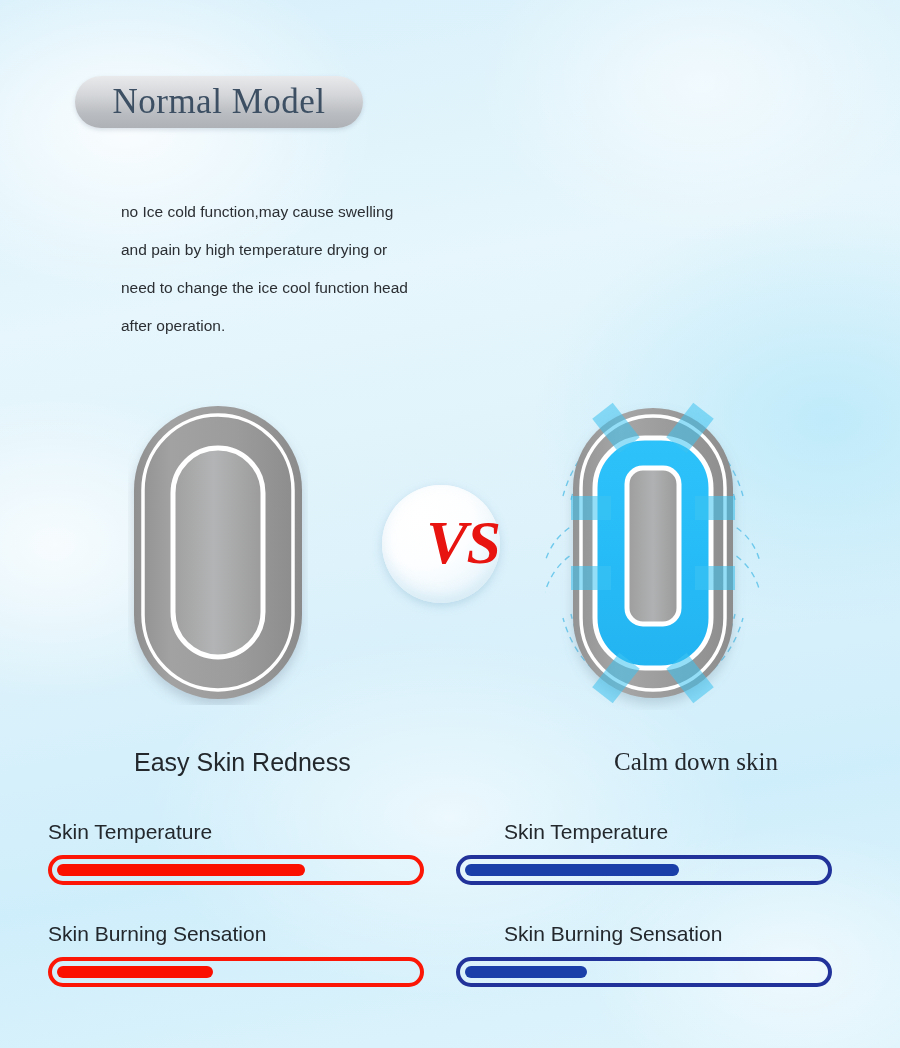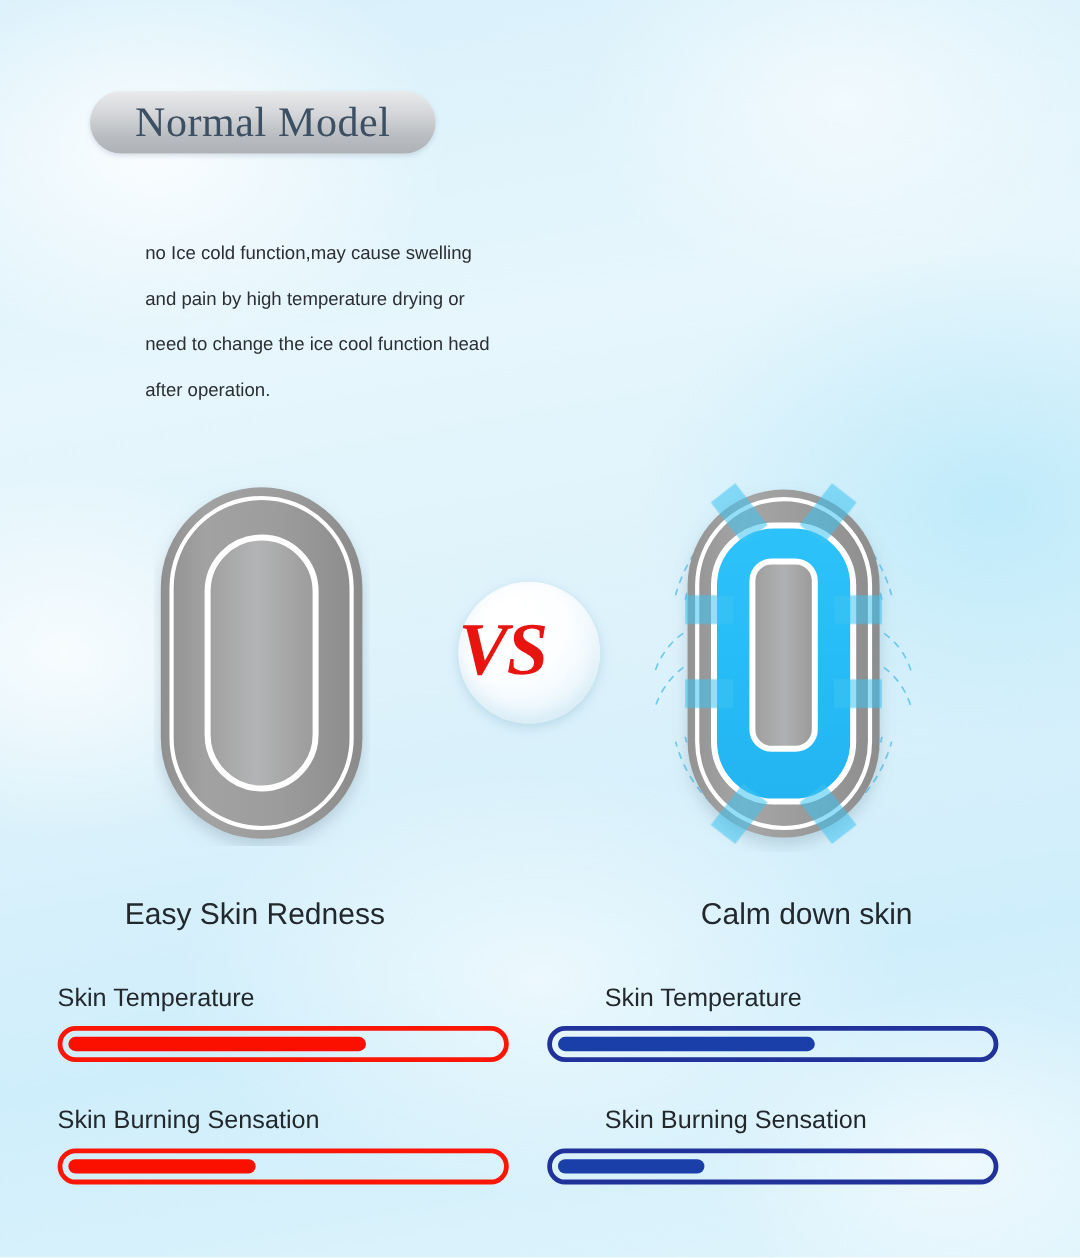--- a/index.html
+++ b/index.html
@@ -74,23 +74,24 @@
   }
   #device-left  { left: 128px; top: 400px; width: 180px; height: 305px; }
   #device-right { left: 545px; top: 400px; width: 215px; height: 310px; }
 
   
   .caption {
     position: absolute;
     font-size: 25px;
     color: #23282d;
     white-space: nowrap;
+    margin-left: 30px;
   }
   #caption-left  { left: 104px; top: 748px; }
-  #caption-right { left: 584px; top: 748px; }
+  #caption-right { left: 584px; top: 748px; font-family: Liberation Serif, serif; }
 
   
   #vs-badge {
     position: absolute;
     left: 363px;
     top: 484px;
     width: 156px;
     height: 120px;
     display: flex;
     align-items: center;
@@ -102,21 +103,21 @@
     height: 118px;
     border-radius: 50%;
     background:
       radial-gradient(circle at 34% 26%, #ffffff 0%, #fdfeff 42%, #eef8fd 70%, #dcf0fa 100%);
     box-shadow:
       0 3px 10px rgba(120,170,200,0.35),
       inset 0 -6px 14px rgba(160,205,230,0.30),
       inset 0 4px 10px rgba(255,255,255,0.9);
     display: flex;
     align-items: center;
-    justify-content: flex-start;
+    justify-content: flex-end;
   }
   #vs-text {
     font-family: "Liberation Serif", serif;
     font-style: italic;
     font-weight: bold;
     font-size: 62px;
     color: #e8140f;
     letter-spacing: -1px;
     line-height: 1;
     transform: translateY(-2px);

